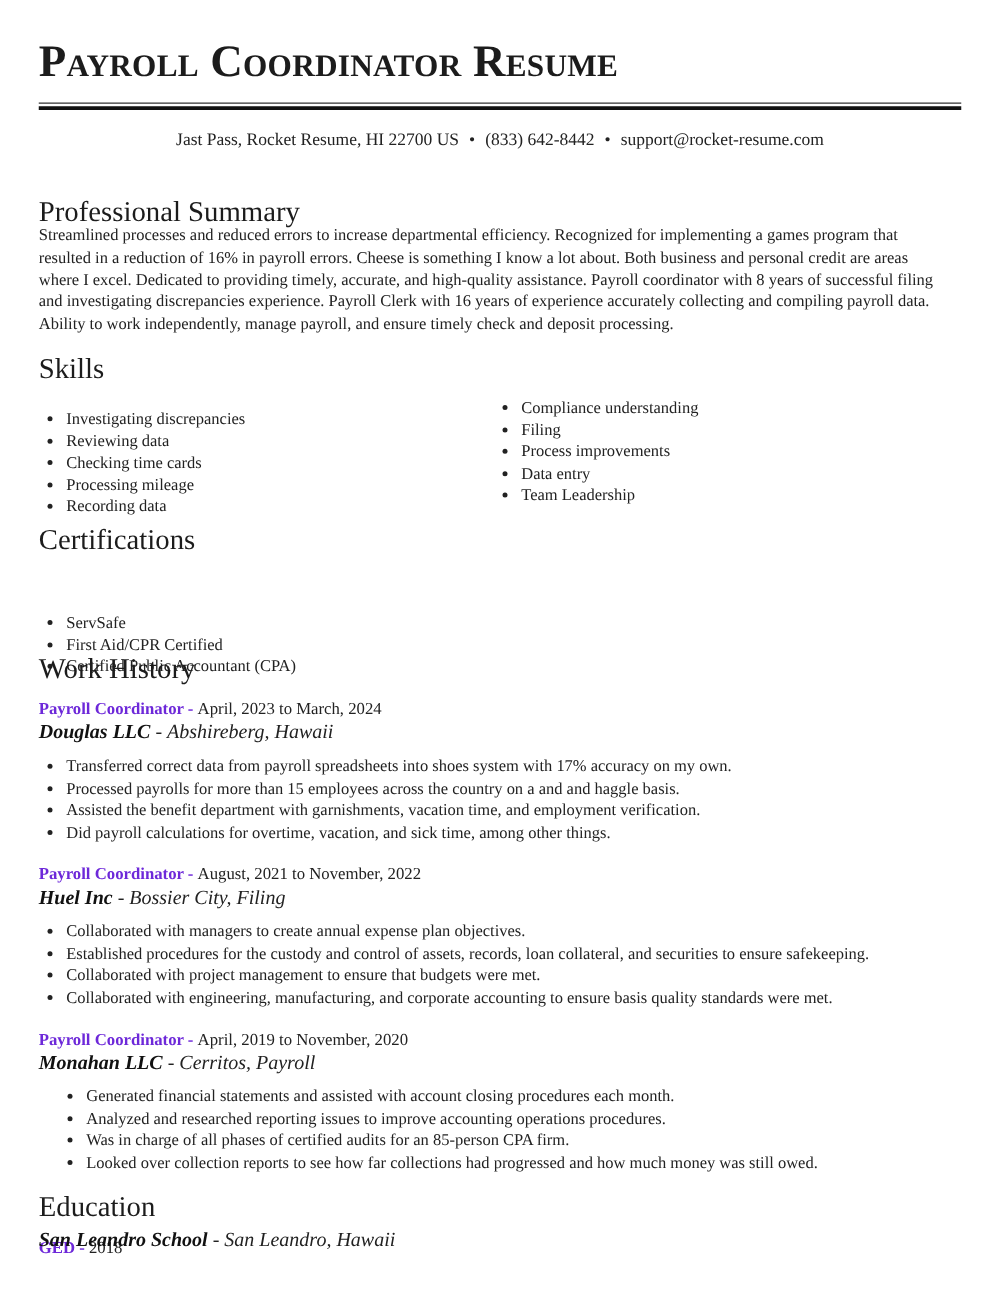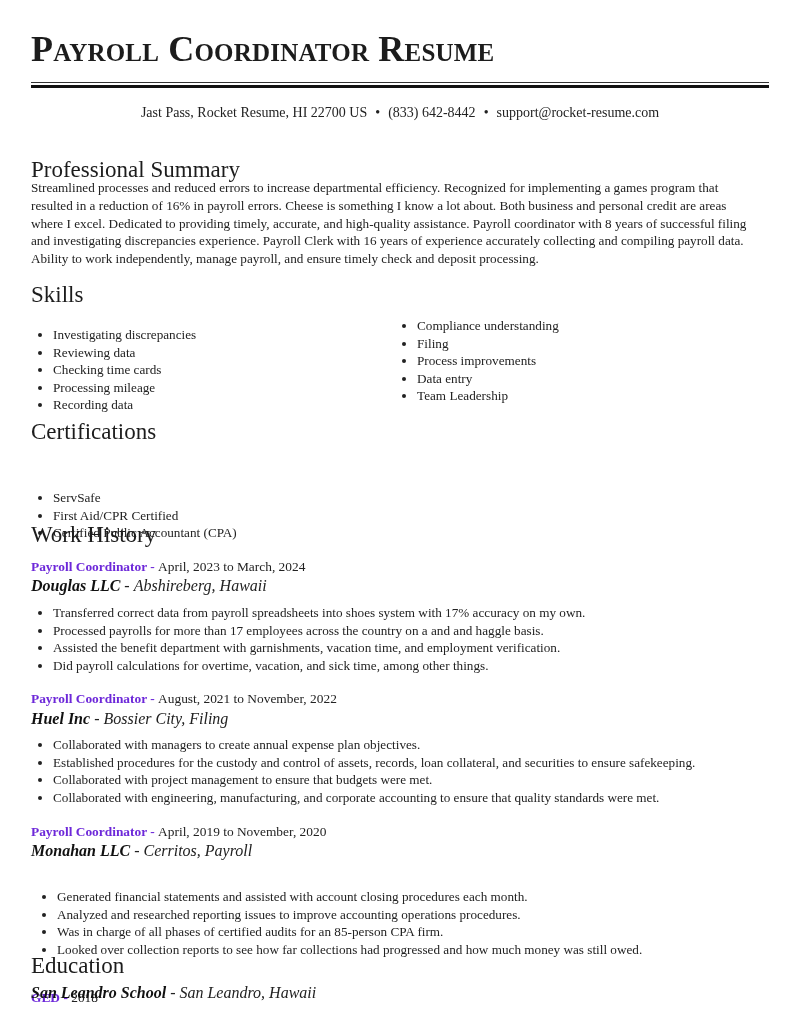--- a/index.html
+++ b/index.html
@@ -71,45 +71,45 @@
   <div class="h2" style="top:521px;">Work History</div>
 
   <div class="jobline" style="top:558px;">
     <b>Payroll Coordinator</b><b> - </b><span>April, 2023 to March, 2024</span>
   </div>
   <div class="subline" style="top:577px;">
     <b>Douglas LLC</b><span style="font-style:normal;"> - </span><span>Abshireberg, Hawaii</span>
   </div>
   <ul class="blist" style="left:0; top:604px; width:730px;">
     <li>Transferred correct data from payroll spreadsheets into shoes system with 17% accuracy on my own.</li>
-    <li>Processed payrolls for more than 17 employees across the country on a and and haggle basis.</li>
+    <li>Processed payrolls for more than 15 employees across the country on a and and haggle basis.</li>
     <li>Assisted the benefit department with garnishments, vacation time, and employment verification.</li>
     <li>Did payroll calculations for overtime, vacation, and sick time, among other things.</li>
   </ul>
 
   <div class="jobline" style="top:690px;">
     <b>Payroll Coordinator</b><b> - </b><span>August, 2021 to November, 2022</span>
   </div>
   <div class="subline" style="top:710px;">
     <b>Huel Inc</b><span style="font-style:normal;"> - </span><span>Bossier City, Filing</span>
   </div>
   <ul class="blist" style="left:0; top:736px; width:730px;">
     <li>Collaborated with managers to create annual expense plan objectives.</li>
     <li>Established procedures for the custody and control of assets, records, loan collateral, and securities to ensure safekeeping.</li>
     <li>Collaborated with project management to ensure that budgets were met.</li>
-    <li>Collaborated with engineering, manufacturing, and corporate accounting to ensure that quality standards were met.</li>
+    <li>Collaborated with engineering, manufacturing, and corporate accounting to ensure basis quality standards were met.</li>
   </ul>
 
   <div class="jobline" style="top:823px;">
     <b>Payroll Coordinator</b><b> - </b><span>April, 2019 to November, 2020</span>
   </div>
   <div class="subline" style="top:842px;">
     <b>Monahan LLC</b><span style="font-style:normal;"> - </span><span>Cerritos, Payroll</span>
   </div>
-  <ul class="blist" style="left:4px; top:868px; width:730px;margin-top:20px;">
+  <ul class="blist" style="left:16px; top:868px; width:730px;">
     <li>Generated financial statements and assisted with account closing procedures each month.</li>
     <li>Analyzed and researched reporting issues to improve accounting operations procedures.</li>
     <li>Was in charge of all phases of certified audits for an 85-person CPA firm.</li>
     <li>Looked over collection reports to see how far collections had progressed and how much money was still owed.</li>
   </ul>
 
   <div class="h2" style="top:952px;">Education</div>
   <div class="jobline" style="top:989px;">
     <b>GED</b><b> - </b><span>2018</span>
   </div>

